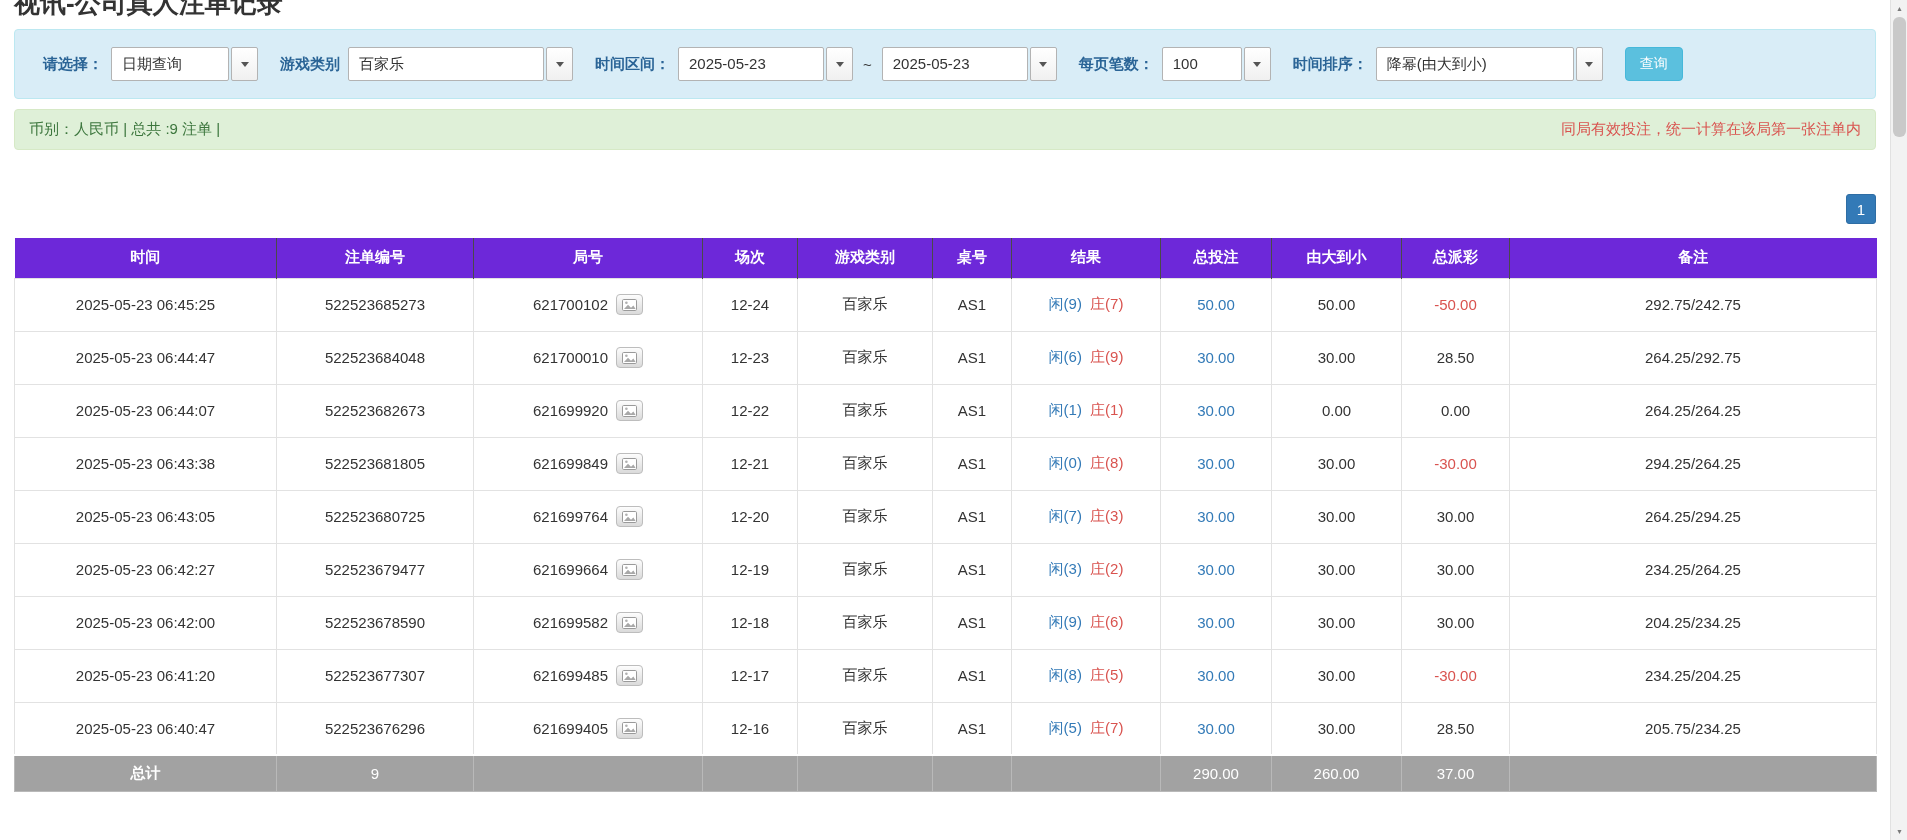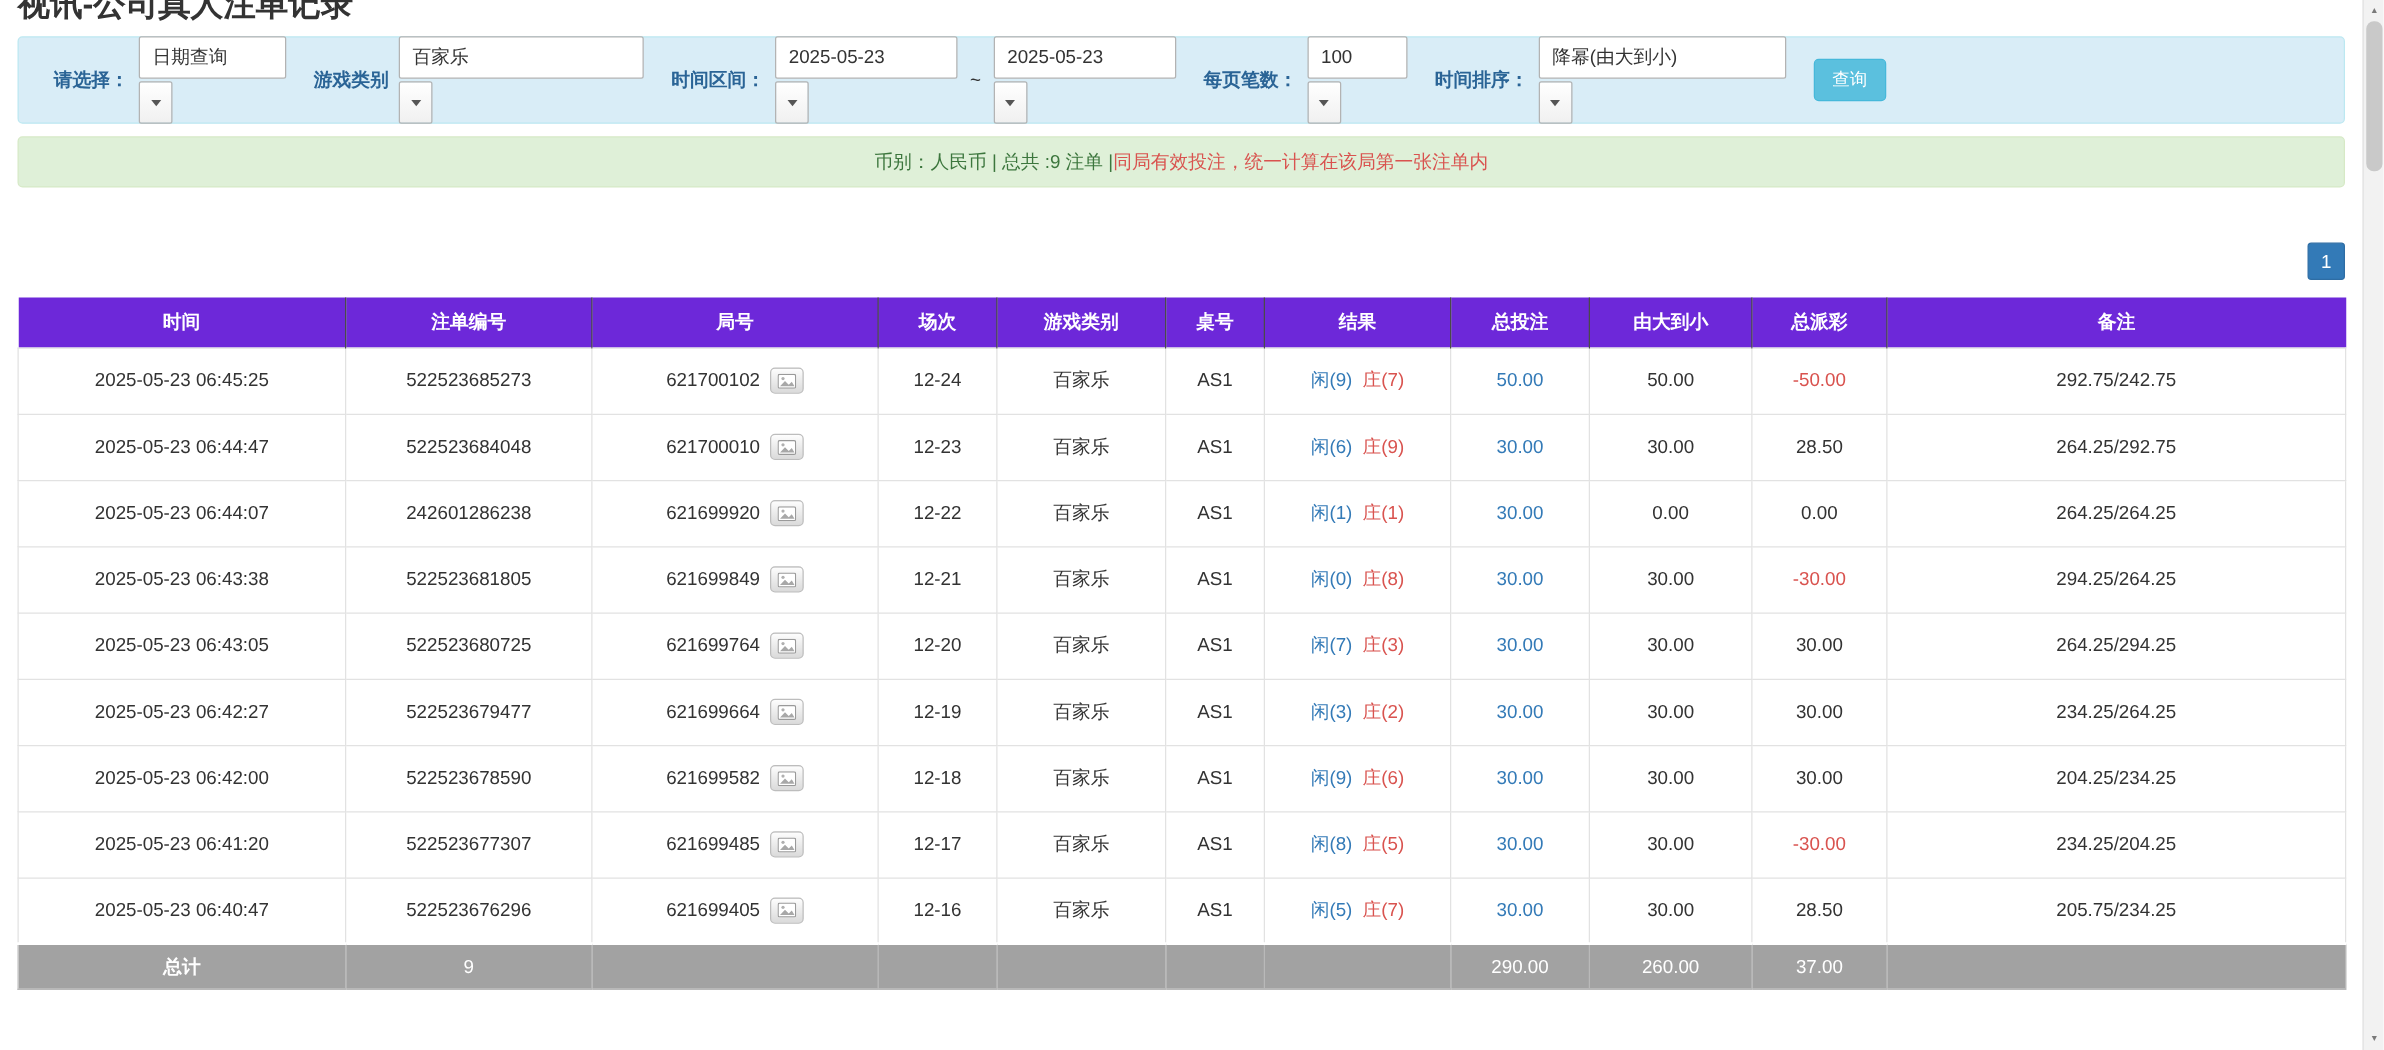--- a/index.html
+++ b/index.html
@@ -15,21 +15,21 @@
     margin:-14px 0 8px 0; white-space:nowrap;
   }
   
   .filter-bar {
     display:flex; align-items:center; gap:8px;
     background:#d9edf7; border:1px solid #bce8f1; border-radius:4px;
     padding:17px 28px; height:70px;
   }
   .flabel { color:#2a6496; font-weight:700; font-size:15px; white-space:nowrap; margin-left:14px; }
   .flabel.first { margin-left:0; }
-  .combo { display:inline-flex; align-items:stretch; gap:2px;flex-direction:column; }
+  .combo { display:inline-flex; align-items:stretch; gap:2px; }
   .combo-text {
     background:#fff; border:1px solid #b3b3b3; border-radius:2px;
     height:34px; line-height:32px; padding:0 10px; font-size:15px; color:#333;
     white-space:nowrap; overflow:hidden;
   }
   .w-query { width:118px; } .w-game { width:196px; } .w-date { width:146px; }
   .w-size  { width:80px; }  .w-sort { width:198px; }
   .combo-btn {
     width:27px; height:34px; background:linear-gradient(#ffffff,#f0f0f0);
     border:1px solid #b3b3b3; border-radius:2px;
@@ -37,21 +37,21 @@
   }
   .caret { width:0; height:0; border-left:4px solid transparent; border-right:4px solid transparent; border-top:5px solid #555; }
   .tilde { color:#333; font-size:15px; margin:0 2px; }
   .query-btn {
     margin-left:14px; background:#5bc0de; border:1px solid #46b8da; color:#fff;
     font-size:14px; padding:7px 14px; border-radius:4px; cursor:pointer;
     font-family:inherit;
   }
   
   .summary-bar {
-    display:flex; justify-content:center; align-items:center;
+    display:flex; justify-content:space-between; align-items:center;
     background:#dff0d8; border:1px solid #d6e9c6; border-radius:4px;
     padding:10px 14px; margin-top:10px; font-size:15px;
   }
   .summary-left { color:#3c763d; }
   .summary-note { color:#d9534f; }
   
   .pagination { display:flex; justify-content:flex-end; margin:44px 0 14px 0; }
   .page-btn {
     min-width:30px; height:30px; background:#337ab7; color:#fff;
     border:1px solid #2e6da4; border-radius:3px; font-size:15px; cursor:pointer;
@@ -250,21 +250,21 @@
     </td>
     <td>
       <a class="bet-link">30.00</a>
     </td>
     <td>30.00</td>
     <td class="payout">28.50</td>
     <td>264.25/292.75</td>
   </tr>
         <tr>
     <td>2025-05-23 06:44:07</td>
-    <td>242601286238</td>
+    <td>522523682673</td>
     <td>
       <span class="cellflex">
         <span>621699920</span>
         <span class="round-icon">
           <svg width="15" height="12" viewBox="0 0 15 12" aria-hidden="true">
             <rect x="0.5" y="0.5" width="14" height="11" rx="1.2" fill="#ffffff" stroke="#9a9a9a"></rect>
             <circle cx="4.4" cy="3.8" r="1.3" fill="#b0b0b0"></circle>
             <path d="M2 10 L6 5.8 L9 8.8 L11.4 6.4 L13.6 10 Z" fill="#a8a8a8"></path>
           </svg>
         </span>

